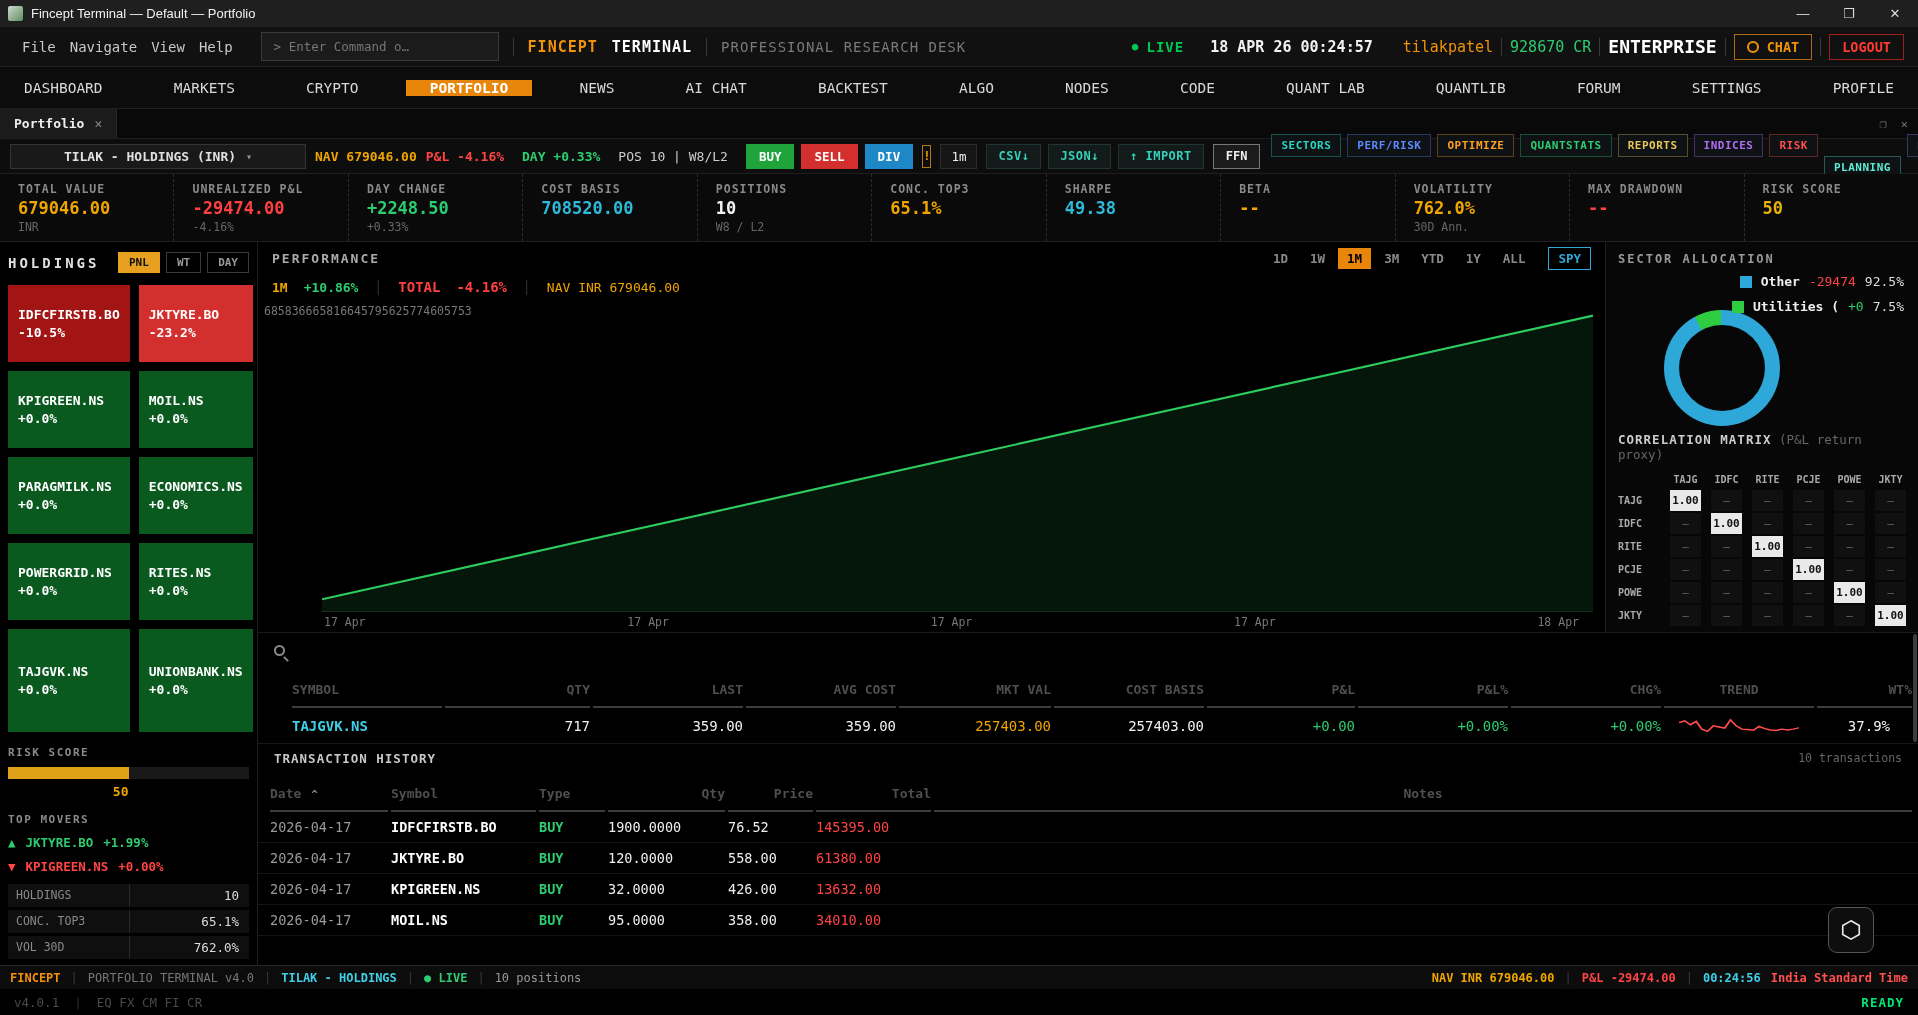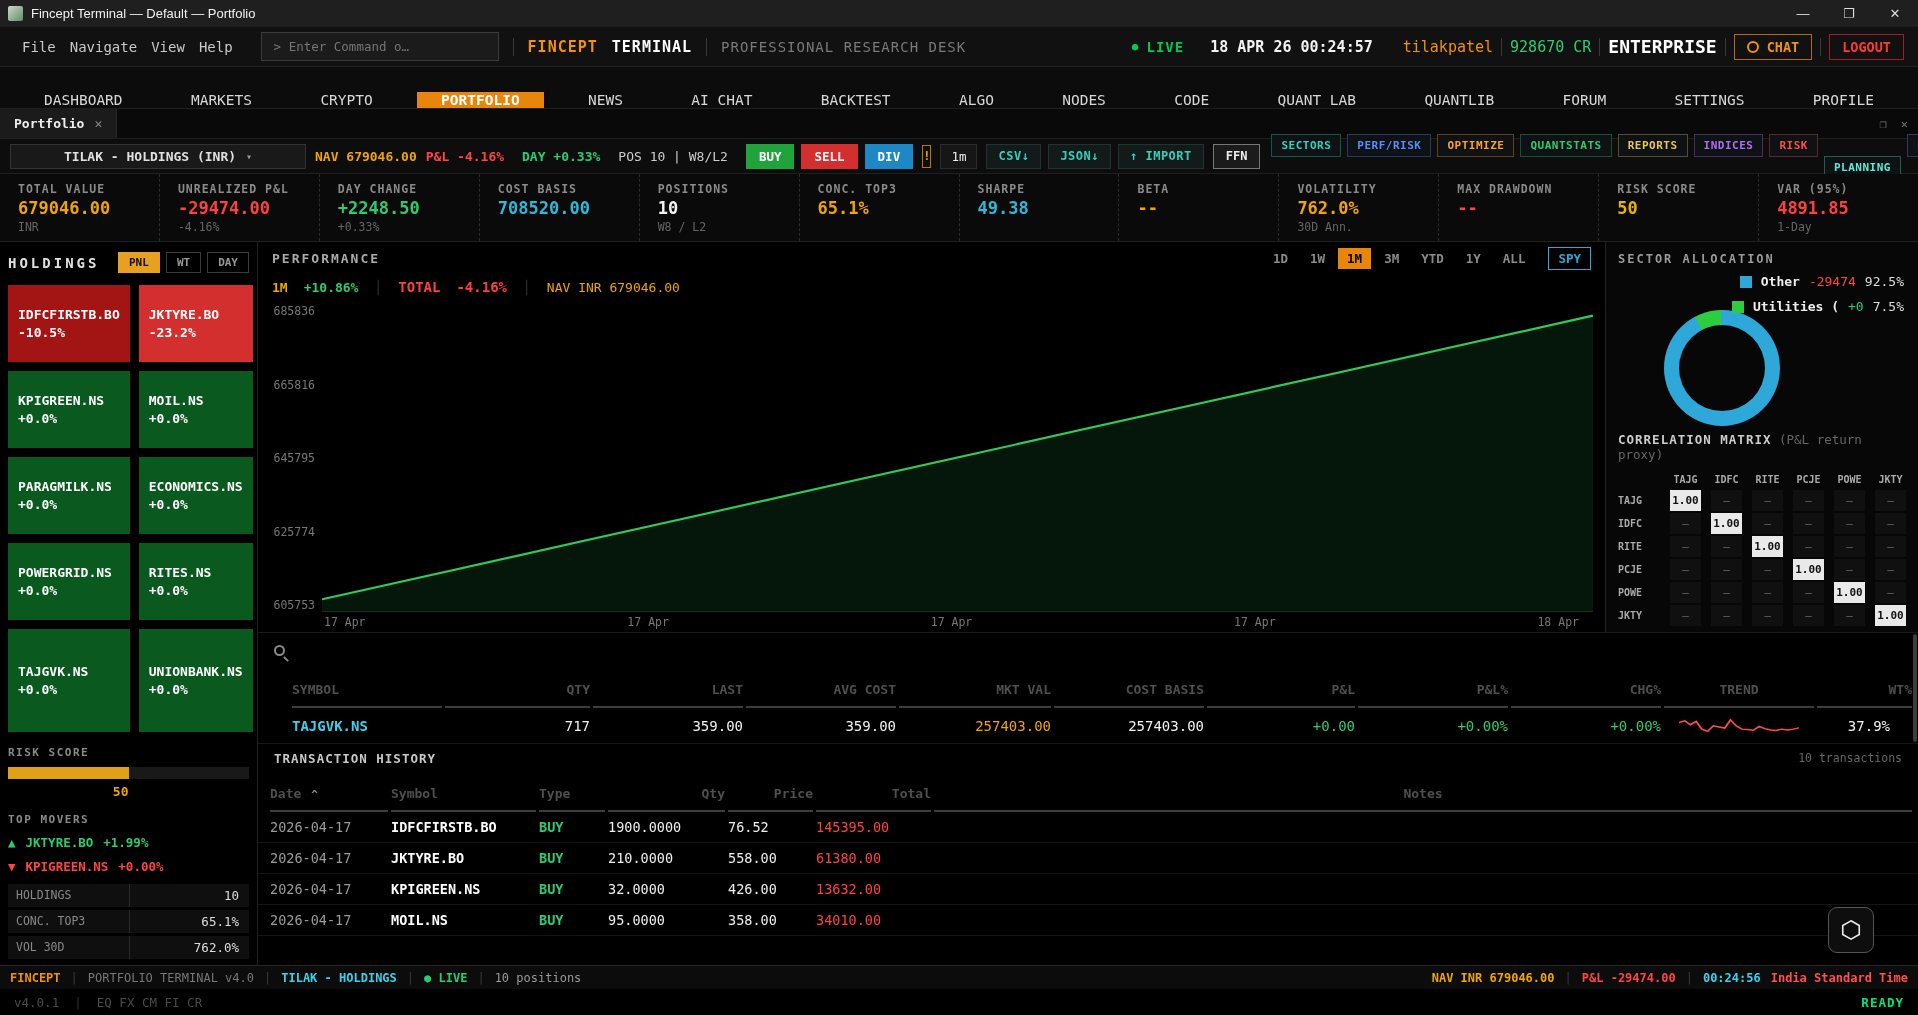--- a/index.html
+++ b/index.html
@@ -29,22 +29,22 @@
   .live{color:#00c853;font-weight:bold;font-size:14px;letter-spacing:1px}
   .dtime{color:#f2f2f2;font-weight:bold;font-size:15px}
   .user{color:#f0920a;font-size:15px}
   .credits{color:#2ecc71;font-size:15px}
   .plan{color:#fff;font-weight:bold;font-size:18px}
   .chat-btn{border:1px solid #b06a10;color:#f0920a;font-weight:bold;padding:4px 12px;display:flex;gap:8px;align-items:center;font-size:13.5px}
   .chat-ic{width:12px;height:12px;border:2px solid #f0920a;border-radius:50%;display:inline-block}
   .logout-btn{border:1px solid #a02020;color:#ff3b30;font-weight:bold;padding:4px 12px;font-size:13.5px}
 
   
-  .navtabs{height:42px;background:#0c0c0c;border-bottom:1px solid #1f1f1f;display:flex;align-items:flex-end;
-    justify-content:space-between;padding:0 20px;flex:0 0 auto}
+  .navtabs{height:42px;background:#0c0c0c;border-bottom:1px solid #1f1f1f;display:flex;align-items:center;
+    justify-content:space-between;padding:0 0;flex:0 0 auto}
   .navtab{display:flex;align-items:center;padding:0 24px;color:#d8d8d8;font-size:14.5px;cursor:default;white-space:nowrap}
   .navtab.active{background:#e8860c;color:#fff;font-weight:bold}
 
   
   .tabstrip{height:30px;background:#090909;border-bottom:1px solid #1f1f1f;display:flex;align-items:stretch;flex:0 0 auto}
   .doc-tab{background:#1b1b1b;border-right:1px solid #262626;display:flex;align-items:center;gap:10px;
     padding:0 14px;font-size:13px;font-weight:bold;color:#eee}
   .doc-tab .x{color:#8a8a8a;font-weight:normal}
   .strip-icons{margin-left:auto;display:flex;align-items:center;gap:14px;padding-right:10px;color:#777;font-size:12px}
 
@@ -109,21 +109,21 @@
   .tf{padding:3px 9px;color:#8a8a8a;font-size:12.5px;font-weight:bold}
   .tf.active{background:#e8860c;color:#000}
   .spy{margin-left:8px;border:1px solid #2da8d8;color:#2da8d8;padding:3px 9px;font-size:12.5px;font-weight:bold}
   .perfsum{height:26px;display:flex;align-items:center;gap:16px;padding:0 14px;font-size:13px}
   .ps-sep{color:#333}
   .ps-per{color:#f0a500;font-weight:bold}
   .ps-perv{color:#2ecc71;font-weight:bold}
   .ps-tot{color:#ff4040;font-weight:bold;font-size:14px}
   .ps-nav{color:#f0a500}
   .chartwrap{flex:1;display:flex;padding:4px 12px 0 6px;min-height:0}
-  .yaxis{width:58px;display:flex;flex-direction:column;justify-content:space-between;text-align:right;
+  .yaxis{width:58px;display:flex;justify-content:space-between;text-align:right;
     color:#777;font-size:11.5px;padding-right:7px;flex:0 0 auto}
   .plot{flex:1;position:relative;border-bottom:1px solid #14301c}
   .plot svg{position:absolute;inset:0;width:100%;height:100%}
   .xlabels{height:20px;display:flex;justify-content:space-between;padding:3px 26px 0 66px;color:#777;font-size:11.5px;flex:0 0 auto}
 
   
   .sidepanel{width:312px;flex:0 0 auto;display:flex;flex-direction:column;padding:10px 12px 6px;background:#070707}
   .sp-title{color:#9a9a9a;font-weight:bold;font-size:12px;letter-spacing:2px}
   .allocbody{height:178px;position:relative;margin-top:4px}
   .donut{position:absolute;left:46px;top:40px;width:116px;height:116px;border-radius:50%}
@@ -363,25 +363,20 @@
       <div class="stat">
         <div class="lb">MAX DRAWDOWN</div>
         <div class="vl tone-red">--</div>
         <div class="sb">&nbsp;</div>
       </div>
       <div class="stat">
         <div class="lb">RISK SCORE</div>
         <div class="vl tone-yellow">50</div>
         <div class="sb">&nbsp;</div>
       </div>
-      <div class="stat">
-        <div class="lb">VAR (95%)</div>
-        <div class="vl tone-red">4891.85</div>
-        <div class="sb">1-Day</div>
-      </div>
     </div>
 
   <div class="content">
 
     <div class="lsb">
       <div class="hold-head">
         <span class="hold-title">HOLDINGS</span>
         <span id="holdToggles" style="display:flex;gap:6px">
             <div class="tgl active">PNL</div>
             <div class="tgl">WT</div>
@@ -661,21 +656,21 @@
             <div class="tc type">BUY</div>
             <div class="tc r">1900.0000</div>
             <div class="tc r">76.52</div>
             <div class="tc r total">145395.00</div>
             <div class="tc"></div>
           </div>
           <div class="tx-row">
             <div class="tc date">2026-04-17</div>
             <div class="tc symb">JKTYRE.BO</div>
             <div class="tc type">BUY</div>
-            <div class="tc r">210.0000</div>
+            <div class="tc r">120.0000</div>
             <div class="tc r">558.00</div>
             <div class="tc r total">61380.00</div>
             <div class="tc"></div>
           </div>
           <div class="tx-row">
             <div class="tc date">2026-04-17</div>
             <div class="tc symb">KPIGREEN.NS</div>
             <div class="tc type">BUY</div>
             <div class="tc r">32.0000</div>
             <div class="tc r">426.00</div>

